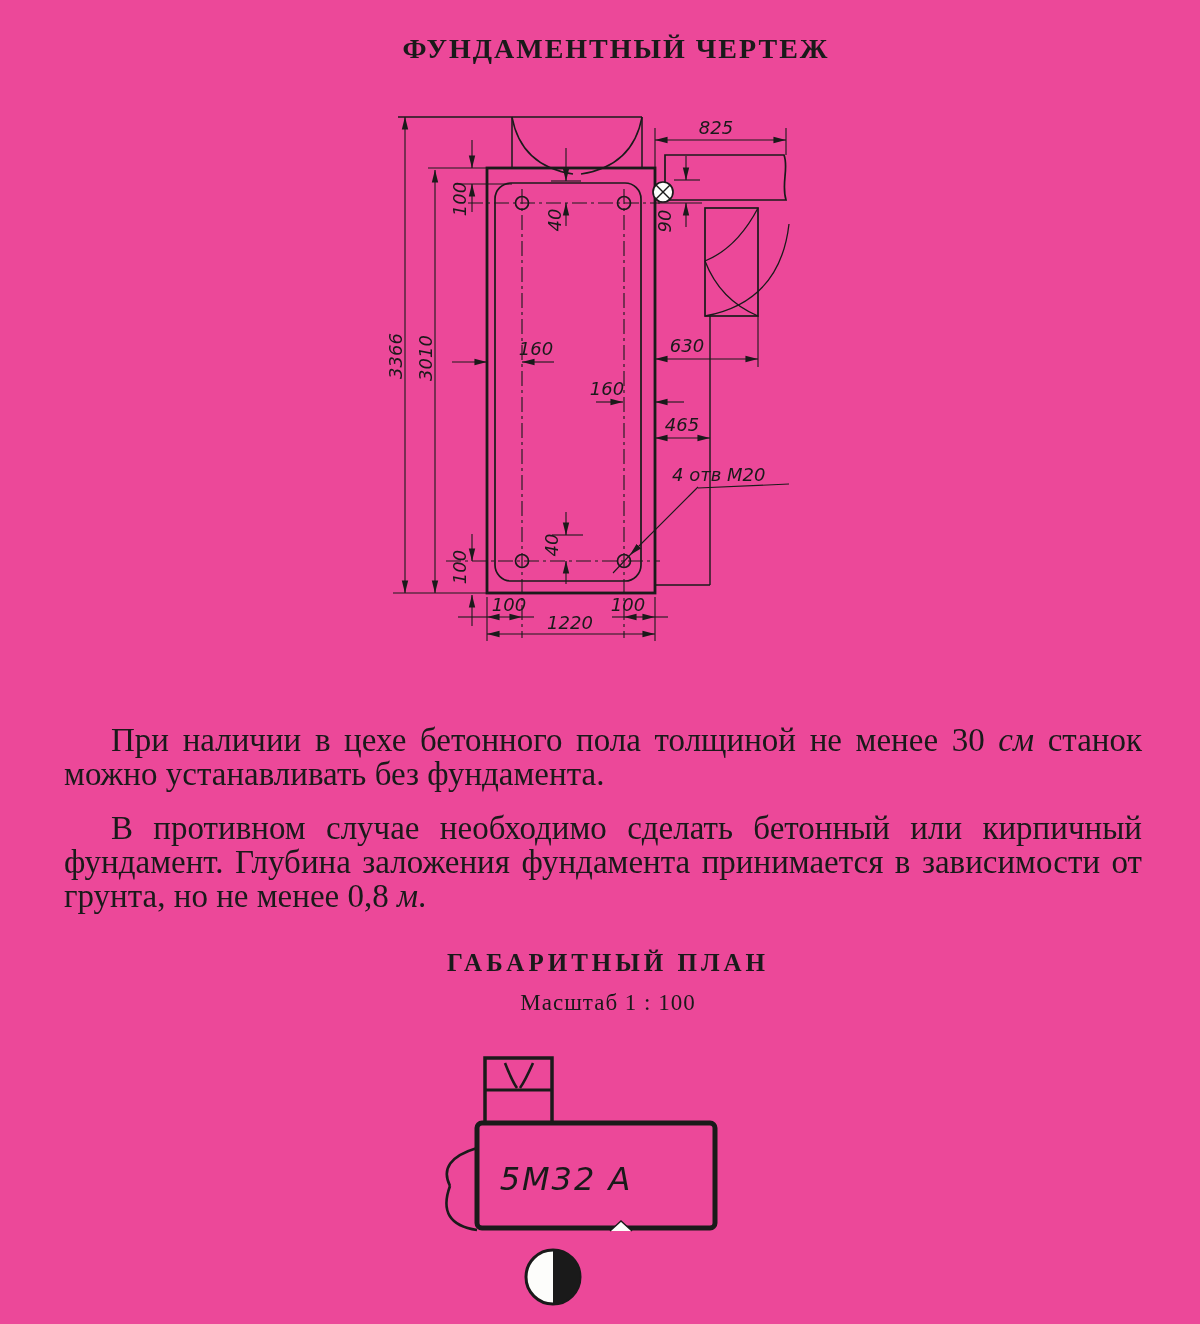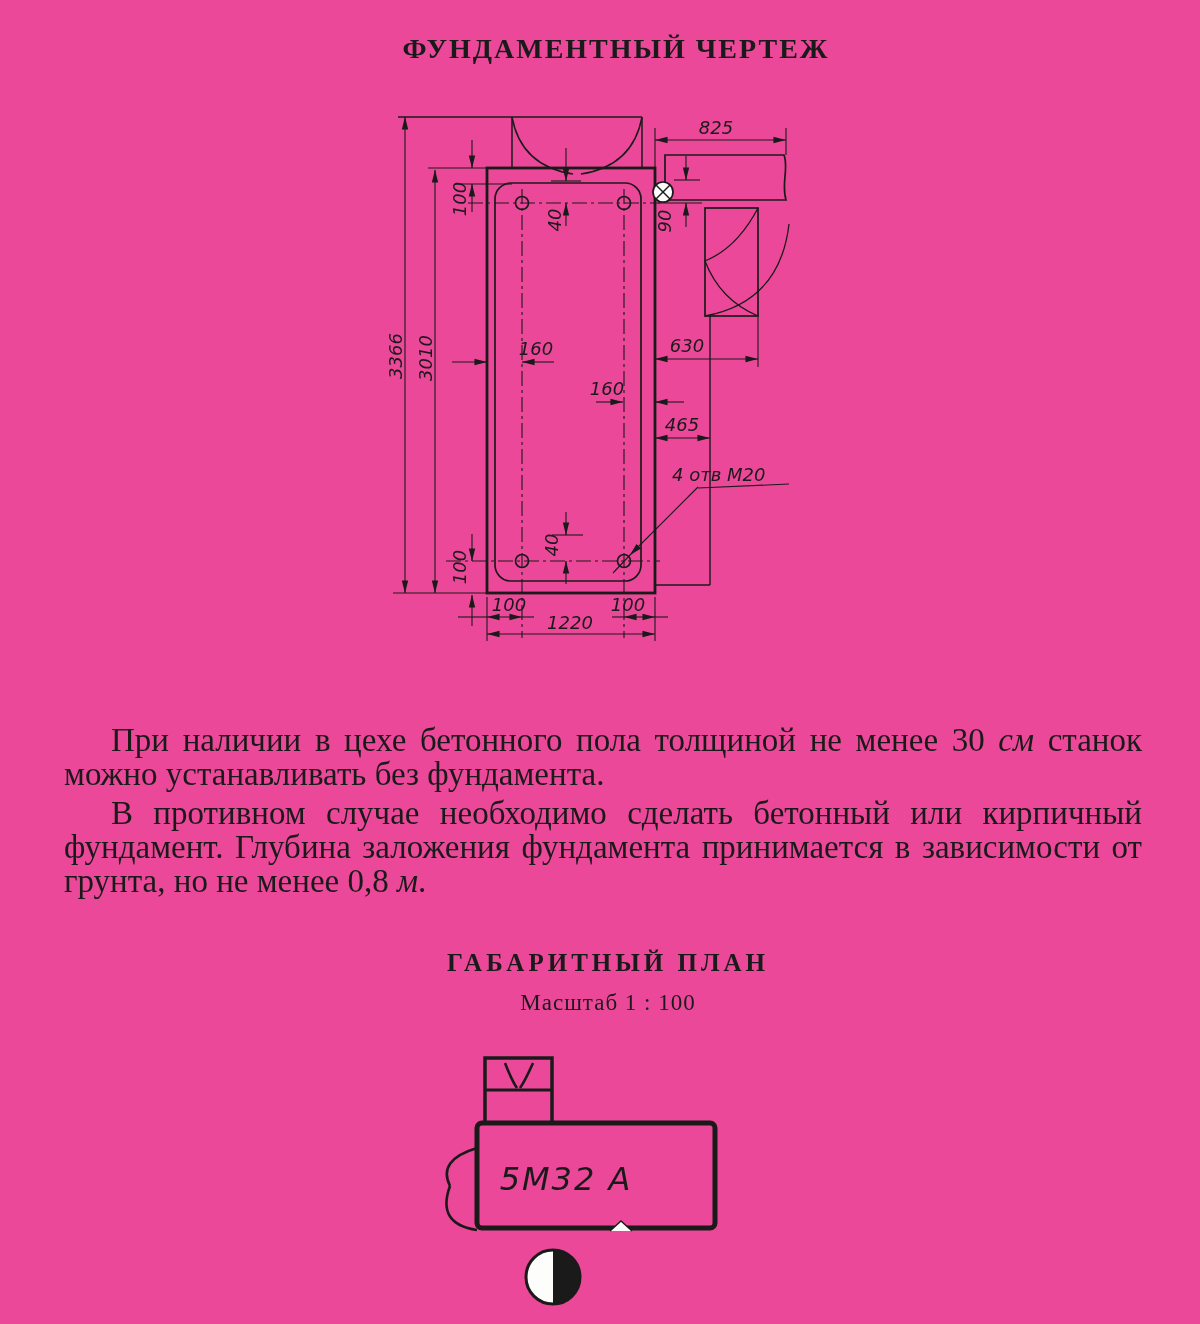--- a/index.html
+++ b/index.html
@@ -12,21 +12,21 @@
   .doc-title{
     position:absolute;top:33px;left:0;width:100%;text-align:center;
     font-weight:bold;font-size:28px;letter-spacing:2px;
     transform:translateX(8px);white-space:nowrap;
   }
   .body-text{
     position:absolute;left:64px;top:723px;width:1078px;
     font-size:33px;line-height:34px;text-align:justify;
   }
   .body-text p{margin:0;text-indent:47px;}
-  .body-text p + p{margin-top:5px;}
+  .body-text p + p{margin-top:20px;}
   .body-text .unit{font-style:italic;}
   .plan-title{
     position:absolute;top:949px;left:0;width:100%;text-align:center;
     font-weight:bold;font-size:25px;letter-spacing:4px;white-space:nowrap;
   }
   .plan-scale{
     position:absolute;top:990px;left:0;width:100%;text-align:center;
     font-weight:normal;font-size:23px;letter-spacing:1px;white-space:nowrap;
   }
   svg{position:absolute;}

